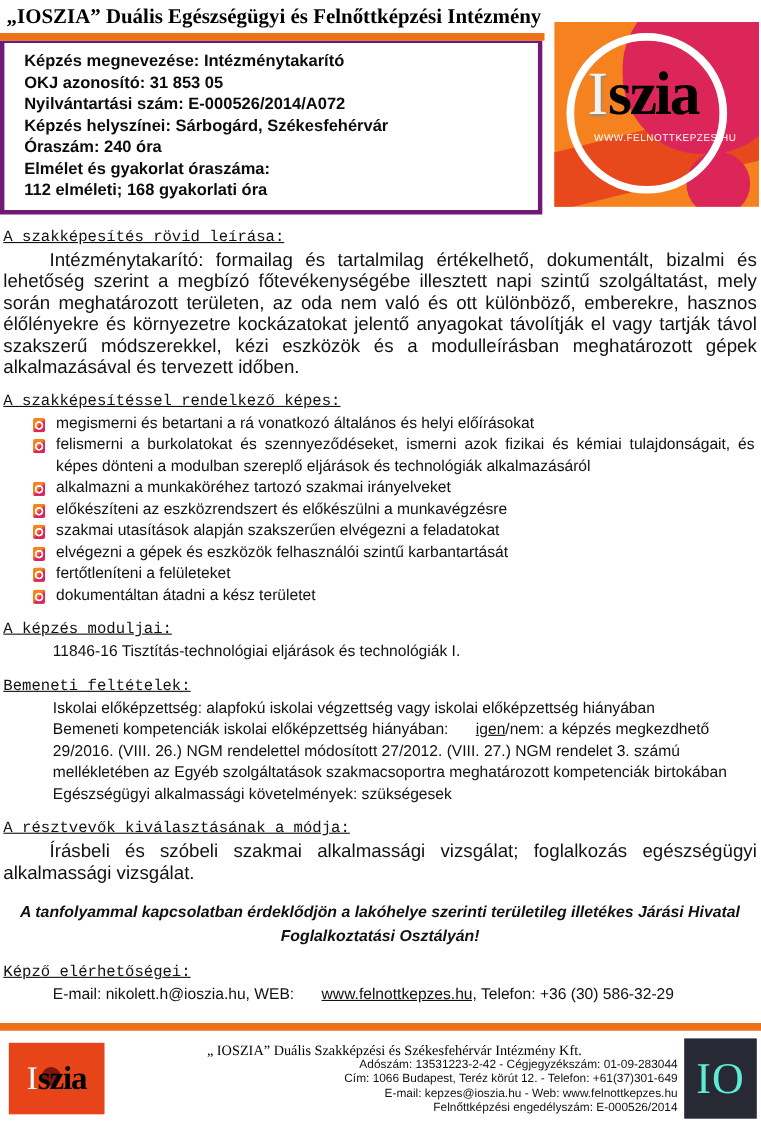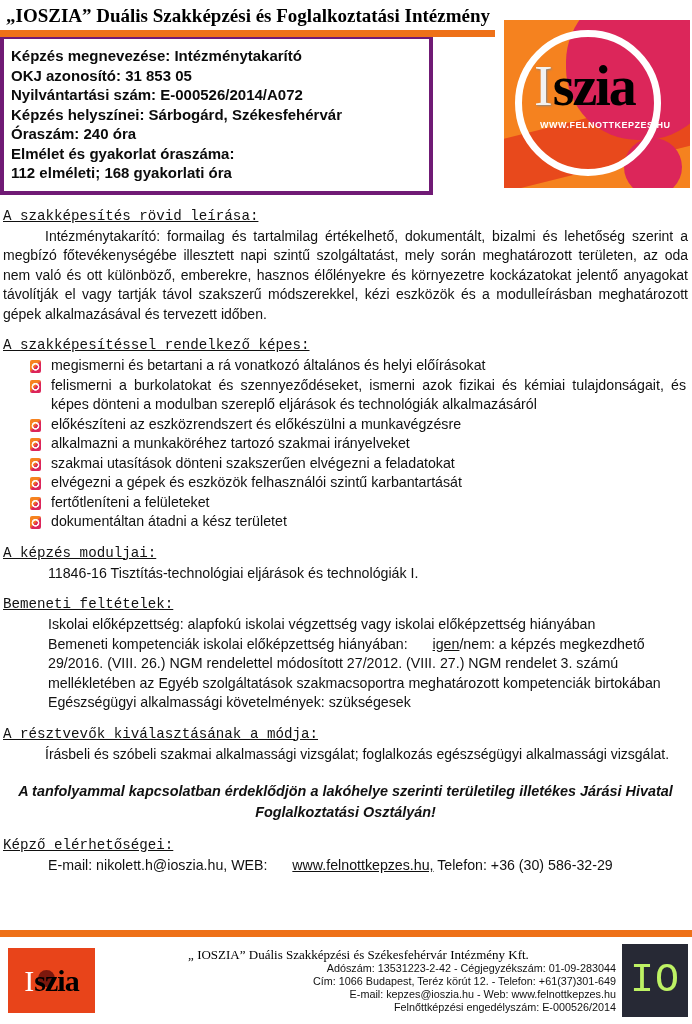--- a/index.html
+++ b/index.html
@@ -3,42 +3,42 @@
 <meta charset="utf-8">
 <style>
   html,body{margin:0;padding:0;background:#e9e9e9;}
   .page{position:relative;width:692px;height:1024px;background:#ffffff;overflow:hidden;
         font-family:"Liberation Sans",sans-serif;color:#111;}
   
   .hdr-title{font-family:"Liberation Serif",serif;font-size:19px;font-weight:bold;
              padding:5px 0 3px 6px;color:#000;}
   .hdr-rule{width:495px;height:7px;background:#EE7118;}
   
-  .infobox{width:433px;box-sizing:border-box;border:4px solid #701a75;border-top-width:2px;
-           padding:7px 8px 8px 7px;}
+  .infobox{width:493px;box-sizing:border-box;border:4px solid #701a75;border-top-width:2px;
+           padding:7px 8px 8px 18px;}
   .infobox div{font-size:15px;font-weight:bold;line-height:19.5px;color:#0b0b0b;}
   
   .logo{position:absolute;top:20px;right:2px;width:186px;height:168px;background:#F5821F;overflow:hidden;}
   .logo .stripe{position:absolute;left:-20px;top:92px;width:260px;height:52px;background:#E8491C;
                 transform:rotate(-14deg);}
   .logo .blob{position:absolute;right:-26px;top:-30px;width:150px;height:150px;background:#DC265A;
               border-radius:48%;}
   .logo .blob2{position:absolute;right:8px;top:118px;width:58px;height:58px;background:#DC265A;border-radius:50%;}
   .logo .ring{position:absolute;left:11px;top:10px;width:132px;height:132px;border:7px solid #fff;
               border-radius:50%;}
   .logo .word{position:absolute;left:30px;top:38px;font-family:"Liberation Serif",serif;
               font-size:56px;line-height:56px;white-space:nowrap;}
   .logo .word .i{color:#f2f2f2;text-shadow:1px 1px 2px #888;}
   .logo .word .szia{color:#000;font-weight:bold;letter-spacing:-2px;}
-  .logo .url{position:absolute;left:36px;top:100px;color:#fff;font-size:9px;font-weight:bold;
+  .logo .url{position:absolute;left:36px;top:100px;color:#fff;font-size:9px;font-weight:normal;
              letter-spacing:.5px;}
   
   .content{padding:0 4px 0 3px;}
   .sec-heading{font-size:14.2px;text-decoration:underline;margin:13px 0 3px 0;font-family:Liberation Mono, monospace;}
-  .para{font-size:14px;line-height:19.5px;text-align:justify;}
+  .para{font-size:17px;line-height:19.5px;text-align:justify;}
   .indent{text-indent:42px;}
   .blist{margin:1px 0 0 0;}
   .brow{display:flex;align-items:flex-start;margin-left:27px;}
   .bicon{flex:0 0 11px;width:11px;height:13px;margin:4px 10px 0 0;border-radius:2px;
          background:
            radial-gradient(circle at 50% 52%, rgba(255,255,255,0) 2px, rgba(255,255,255,.95) 2.5px, rgba(255,255,255,.95) 3.6px, rgba(255,255,255,0) 4.2px),
            linear-gradient(135deg,#F6831F 42%,#DC255A 58%);}
   .btext{font-size:14.2px;line-height:19.5px;text-align:justify;flex:1;padding-right:2px;}
   .ind-block{margin-left:45px;font-size:14.2px;line-height:19.5px;}
   .u{text-decoration:underline;margin-left:21px;}
@@ -52,28 +52,28 @@
                display:flex;align-items:center;justify-content:center;}
   .f-logo-left .dot{position:absolute;left:30px;top:22px;width:17px;height:17px;background:#7C180D;border-radius:50%;}
   .f-logo-left .t{position:relative;font-family:"Liberation Serif",serif;font-size:30px;line-height:30px;}
   .f-logo-left .t .i{color:#fff;}
   .f-logo-left .t .szia{color:#000;font-weight:bold;letter-spacing:-1px;}
   .f-center{flex:1;text-align:center;padding:0 6px;}
   .f-org{font-family:"Liberation Serif",serif;font-size:13px;line-height:15px;color:#000;}
   .f-line{font-size:10.8px;line-height:13.2px;color:#111;text-align:right;}
   .f-logo-right{width:66px;height:73px;background:#272935;margin-right:4px;display:flex;
                 align-items:center;justify-content:center;}
-  .f-logo-right span{font-family:Liberation Mono, monospace;font-size:40px;color:#bef264;letter-spacing:1px;}
+  .f-logo-right span{font-family:Liberation Serif, serif;font-size:40px;color:#5eead4;letter-spacing:1px;}
 </style>
 </head>
 <body>
 
 <div class="page">
 
-  <div class="hdr-title">„IOSZIA” Duális Szakképzési és Foglalkoztatási Intézmény</div>
+  <div class="hdr-title">„IOSZIA” Duális Egészségügyi és Felnőttképzési Intézmény</div>
   <div class="hdr-rule"></div>
 
   <div class="logo">
     <div class="stripe"></div>
     <div class="blob"></div>
     <div class="blob2"></div>
     <div class="ring"></div>
     <div class="word"><span class="i">I</span><span class="szia">szia</span></div>
     <div class="url">WWW.FELNOTTKEPZES.HU</div>
   </div>
@@ -98,29 +98,29 @@
       <div class="brow">
           <span class="bicon"></span>
           <span class="btext">megismerni és betartani a rá vonatkozó általános és helyi előírásokat</span>
         </div>
       <div class="brow">
           <span class="bicon"></span>
           <span class="btext">felismerni a burkolatokat és szennyeződéseket, ismerni azok fizikai és kémiai tulajdonságait, és képes dönteni a modulban szereplő eljárások és technológiák alkalmazásáról</span>
         </div>
       <div class="brow">
           <span class="bicon"></span>
+          <span class="btext">alkalmazni a munkaköréhez tartozó szakmai irányelveket</span>
+        </div>
+      <div class="brow">
+          <span class="bicon"></span>
           <span class="btext">előkészíteni az eszközrendszert és előkészülni a munkavégzésre</span>
         </div>
       <div class="brow">
           <span class="bicon"></span>
-          <span class="btext">alkalmazni a munkaköréhez tartozó szakmai irányelveket</span>
-        </div>
-      <div class="brow">
-          <span class="bicon"></span>
-          <span class="btext">szakmai utasítások dönteni szakszerűen elvégezni a feladatokat</span>
+          <span class="btext">szakmai utasítások alapján szakszerűen elvégezni a feladatokat</span>
         </div>
       <div class="brow">
           <span class="bicon"></span>
           <span class="btext">elvégezni a gépek és eszközök felhasználói szintű karbantartását</span>
         </div>
       <div class="brow">
           <span class="bicon"></span>
           <span class="btext">fertőtleníteni a felületeket</span>
         </div>
       <div class="brow">

